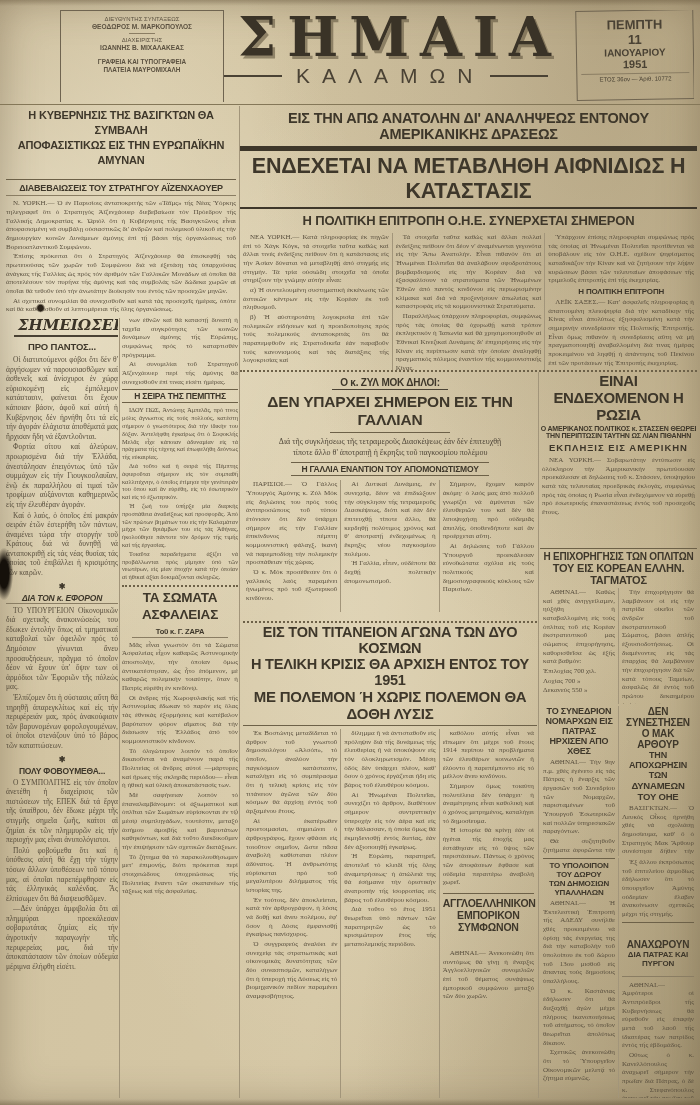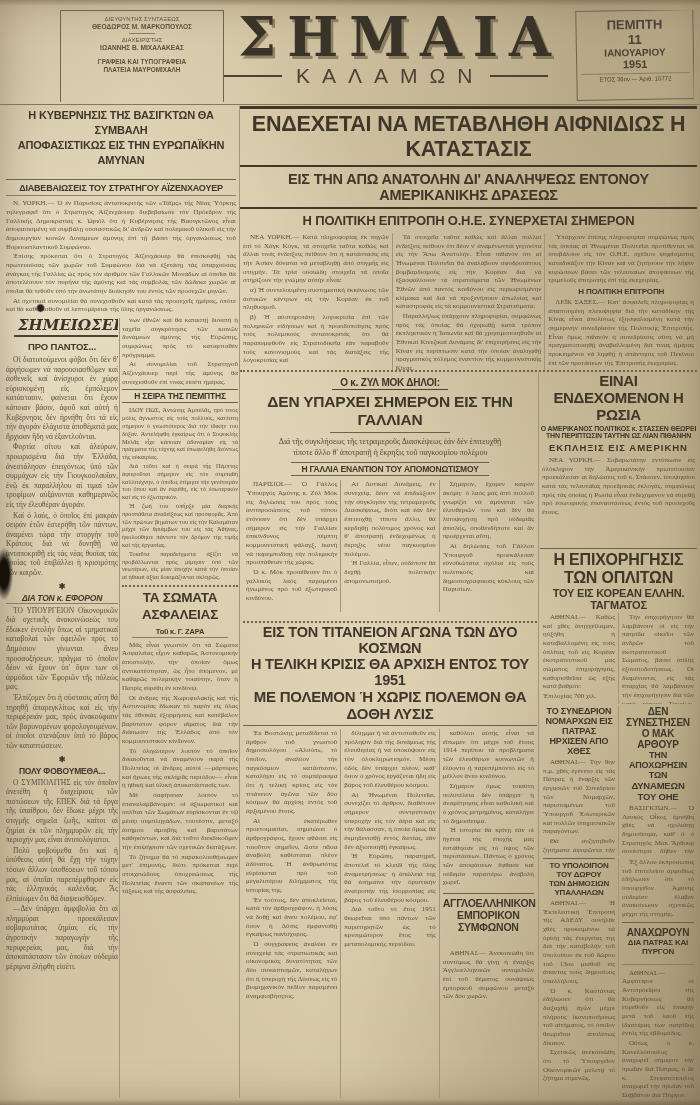--- a/index.html
+++ b/index.html
@@ -71,22 +71,22 @@
     <div class="hl" style="font-size:11px;line-height:1.35;border-bottom:1.5px solid #6d6148;padding-bottom:12px;">ΑΠΟΦΑΣΙΣΤΙΚΩΣ ΕΙΣ ΤΗΝ ΕΥΡΩΠΑΪΚΗΝ ΑΜΥΝΑΝ</div>
     <div class="hl" style="font-size:9px;padding:3px 0 2px;border-bottom:1px solid #8a7d63;margin-bottom:3px;">ΔΙΑΒΕΒΑΙΩΣΕΙΣ ΤΟΥ ΣΤΡΑΤΗΓΟΥ ΑΪΖΕΝΧΑΟΥΕΡ</div>
     <div>
         <p class="bp">Ν. ΥΟΡΚΗ.— Ὁ ἐν Παρισίοις ἀνταποκριτής τῶν «Τάϊμς» τῆς Νέας Ὑόρκης τηλεγραφεῖ ὅτι ὁ Στρατηγός Ἀϊζενχάουερ διεβεβαίωσε τόν Πρόεδρον τῆς Γαλλικῆς Δημοκρατίας κ. Ὠριόλ ὅτι ἡ Κυβέρνησις τῆς Βασιγκτῶνος εἶναι ἀποφασισμένη νά συμβάλῃ οὐσιαστικῶς δι' ἀνδρῶν καί πολεμικοῦ ὑλικοῦ εἰς τήν δημιουργίαν κοινῶν Δυνάμεων ἀμύνης ἐπί τῇ βάσει τῆς ὀργανώσεως τοῦ Βορειοατλαντικοῦ Συμφώνου.</p>
         <p class="bp">Ἐπίσης πρόκειται ὅτι ὁ Στρατηγός Ἀϊζενχάουερ θά ἐπισκεφθῇ τάς πρωτευούσας τῶν χωρῶν τοῦ Συμφώνου διά νά ἐξετάσῃ τάς ὑπαρχούσας ἀνάγκας τῆς Γαλλίας ὡς πρός τόν ἀριθμόν τῶν Γαλλικῶν Μονάδων αἱ ὁποῖαι θά ἀποτελέσουν τόν πυρῆνα τῆς ἀμύνης καί τάς συμβολάς τῶν δώδεκα χωρῶν αἱ ὁποῖαι θά τεθοῦν ὑπό τήν ἀνωτάτην διοίκησίν του ἐντός τῶν προσεχῶν μηνῶν.</p>
         <p class="bp">Αἱ σχετικαί συνομιλίαι θά συνεχισθοῦν καί κατά τάς προσεχεῖς ἡμέρας, ὁπότε καί θά καθορισθοῦν αἱ λεπτομέρειαι τῆς ὅλης ὀργανώσεως.</p>
       </div>
   </div>
 
   <div class="blk" style="left:240px;top:106px;width:457px;height:264px;">
+    <div class="hl" style="font-size:14.5px;border-bottom:2.5px solid #3e372a;padding:4px 0;">ΕΙΣ ΤΗΝ ΑΠΩ ΑΝΑΤΟΛΗΝ ΔΙ' ΑΝΑΛΗΨΕΩΣ ΕΝΤΟΝΟΥ ΑΜΕΡΙΚΑΝΙΚΗΣ ΔΡΑΣΕΩΣ</div>
     <div class="hl" style="font-size:21.5px;border-top:3px solid #3e372a;border-bottom:2px solid #3e372a;padding:3px 0;">ΕΝΔΕΧΕΤΑΙ ΝΑ ΜΕΤΑΒΛΗΘΗ ΑΙΦΝΙΔΙΩΣ Η ΚΑΤΑΣΤΑΣΙΣ</div>
-    <div class="hl" style="font-size:14.5px;border-bottom:2.5px solid #3e372a;padding:4px 0;">ΕΙΣ ΤΗΝ ΑΠΩ ΑΝΑΤΟΛΗΝ ΔΙ' ΑΝΑΛΗΨΕΩΣ ΕΝΤΟΝΟΥ ΑΜΕΡΙΚΑΝΙΚΗΣ ΔΡΑΣΕΩΣ</div>
     <div class="hl" style="font-size:13px;margin:4px 0 5px;">Η ΠΟΛΙΤΙΚΗ ΕΠΙΤΡΟΠΗ Ο.Η.Ε. ΣΥΝΕΡΧΕΤΑΙ ΣΗΜΕΡΟΝ</div>
     <div class="cols" style="height:148px;">
       <div class="col">
           <p class="bp">ΝΕΑ ΥΟΡΚΗ.— Κατά πληροφορίας ἐκ πηγῶν ἐπί τό Χάγκ Κόγκ, τά στοιχεῖα ταῦτα καθώς καί ἄλλαι τινές ἐνδείξεις πείθουν ὅτι ἡ κατάστασις εἰς τήν Ἀσίαν δύναται νά μεταβληθῇ ἀπό στιγμῆς εἰς στιγμήν. Τά τρία οὐσιώδη στοιχεῖα τά ὁποῖα στηρίζουν τήν γνώμην αὐτήν εἶναι:</p>
           <p class="bp">α) Ἡ συντελουμένη συστηματική ἐκκένωσις τῶν ἀστικῶν κέντρων εἰς τήν Κορέαν ἐκ τοῦ πληθυσμοῦ.</p>
           <p class="bp">β) Ἡ αὐστηροτάτη λογοκρισία ἐπί τῶν πολεμικῶν εἰδήσεων καί ἡ προειδοποίησις πρός τούς πολεμικούς ἀνταποκριτάς ὅτι θά παραπεμφθοῦν εἰς Στρατοδικεῖα ἐάν παραβοῦν τούς κανονισμούς καί τάς διατάξεις τῆς λογοκρισίας καί</p>
         </div>
       <div class="col">
           <p class="bp">Τά στοιχεῖα ταῦτα καθώς καί ἄλλαι πολλαί ἐνδείξεις πείθουν ὅτι δέον ν' ἀναμένωνται γεγονότα εἰς τήν Ἄπω Ἀνατολήν. Εἶναι πιθανόν ὅτι αἱ Ἡνωμέναι Πολιτεῖαι θά ἀναλάβουν σφοδροτάτους βομβαρδισμούς εἰς τήν Κορέαν διά νά ἐξασφαλίσουν τά στρατεύματα τῶν Ἡνωμένων Ἐθνῶν ἀπό παντός κινδύνου εἰς περιωρισμένην κλίμακα καί διά νά προξενήσουν ἀπωλείας καί καταστροφάς εἰς τά κομμουνιστικά Στρατεύματα.</p>
           <p class="bp">Παραλλήλως ὑπάρχουν πληροφορίαι, συμφώνως πρός τάς ὁποίας θά ὀχυρωθῇ κατά τρόπον ἐκπληκτικόν ἡ Ἰαπωνία καί θά χρησιμοποιηθοῦν αἱ Ἐθνικαί Κινεζικαί Δυνάμεις δι' ἐπιχειρήσεις εἰς τήν Κίναν εἰς περίπτωσιν κατά τήν ὁποίαν ἀναληφθῇ πραγματικός πόλεμος ἐναντίον τῆς κομμουνιστικῆς Κίνας.</p>
@@ -222,21 +222,21 @@
     <div class="hl" style="font-size:7px;font-weight:bold;margin-top:2px;">Ο ΑΜΕΡΙΚΑΝΟΣ ΠΟΛΙΤΙΚΟΣ κ. ΣΤΑΣΣΕΝ ΘΕΩΡΕΙ</div>
     <div class="hl" style="font-size:7px;font-weight:bold;">ΤΗΝ ΠΕΡΙΠΤΩΣΙΝ ΤΑΥΤΗΝ ΩΣ ΛΙΑΝ ΠΙΘΑΝΗΝ</div>
     <div class="hl" style="font-size:9.5px;letter-spacing:1px;margin:3px 0;">ΕΚΠΛΗΞΙΣ ΕΙΣ ΑΜΕΡΙΚΗΝ</div>
     <div style="padding:0 2px;">
         <p class="bp">ΝΕΑ ΥΟΡΚΗ.— Σοβαρωτάτην ἐντύπωσιν εἰς ὁλόκληρον τήν Ἀμερικανικήν πρωτεύουσαν προεκάλεσαν αἱ δηλώσεις τοῦ κ. Στάσσεν, ὑποψηφίου κατά τάς τελευταίας προεδρικάς ἐκλογάς, συμφώνως πρός τάς ὁποίας ἡ Ρωσία εἶναι ἐνδεχόμενον νά εὑρεθῇ πρό ἐσωτερικῆς ἐπαναστάσεως ἐντός τοῦ προσεχοῦς ἔτους.</p>
       </div>
   </div>
 
   <div class="blk" style="left:540px;top:548px;width:157px;height:156px;">
     <div style="border-top:1.5px solid #6d6148;margin-bottom:2px;"></div>
-    <div class="hl" style="font-size:16px;">Η ΕΠΙΧΟΡΗΓΗΣΙΣ ΤΩΝ ΟΠΛΙΤΩΝ</div>
+    <div class="hl" style="font-size:10px;">Η ΕΠΙΧΟΡΗΓΗΣΙΣ ΤΩΝ ΟΠΛΙΤΩΝ</div>
     <div class="hl" style="font-size:11px;margin-bottom:2px;">ΤΟΥ ΕΙΣ ΚΟΡΕΑΝ ΕΛΛΗΝ. ΤΑΓΜΑΤΟΣ</div>
     <div class="cols" style="height:118px;">
       <div class="col">
         <div>
             <p class="bp">ΑΘΗΝΑΙ.— Καθώς καί χθές ἀνηγγείλαμεν, ηὐξήθη ἡ καταβαλλομένη εἰς τούς ὁπλίτας τοῦ εἰς Κορέαν ἐκστρατευτικοῦ μας σώματος ἐπιχορήγησις, καθορισθεῖσα ὡς ἑξῆς κατά βαθμόν:</p>
           </div>
         <div>
             <p class="bp first">Ἐπιλοχίας  700 χιλ.</p>
             <p class="bp first">Λοχίας  700  »</p>
             <p class="bp first">Δεκανεύς  550  »</p>
@@ -277,21 +277,21 @@
       <div>
           <p class="bp">ΑΘΗΝΑΙ.— Ἡ Ἐκτελεστική Ἐπιτροπή τῆς ΑΔΕΔΥ συνῆλθε χθές προκειμένου νά ὁρίσῃ τάς ἐνεργείας της διά τήν καταβολήν τοῦ ὑπολοίπου ἐκ τοῦ δώρου τοῦ 13ου μισθοῦ εἰς ἅπαντας τούς δημοσίους ὑπαλλήλους.</p>
           <p class="bp">Ὁ κ. Καστάνιας ἐδήλωσεν ὅτι θά διεξαχθῇ ἀγών μέχρι πλήρους ἱκανοποιήσεως τοῦ αἰτήματος, τό ὁποῖον θεωρεῖται ἀπολύτως δίκαιον.</p>
           <p class="bp">Σχετικῶς ἀνεκοινώθη ὅτι τό Ὑπουργεῖον Οἰκονομικῶν μελετᾷ τό ζήτημα εὐμενῶς.</p>
         </div>
     </div>
     <div class="col">
       <div>
           <p class="bp">Ἐξ ἄλλου ἐκπρόσωπος τοῦ ἐπιτελείου ἁρμοδίως ἐδήλωσεν ὅτι τό ὑπουργεῖον Ἀμύνης οὐδεμίαν ἔλαβεν ἀνακοίνωσιν σχετικῶς μέχρι τῆς στιγμῆς.</p>
         </div>
-      <div class="hl" style="font-size:10px;border-top:1px solid #6d6148;margin-top:3px;padding-top:4px;">ΑΝΑΧΩΡΟΥΝ</div>
+      <div class="hl" style="font-size:10px;border-top:1px solid #6d6148;margin-top:3px;padding-top:16px;">ΑΝΑΧΩΡΟΥΝ</div>
       <div class="hl" style="font-size:8px;border-bottom:1px solid #8a7d63;padding-bottom:8px;margin-bottom:4px;">ΔΙΑ ΠΑΤΡΑΣ ΚΑΙ ΠΥΡΓΟΝ</div>
       <div>
           <p class="bp">ΑΘΗΝΑΙ.— Ἀμφότεροι οἱ Ἀντιπρόεδροι τῆς Κυβερνήσεως θά εὑρεθοῦν εἰς ἐπαφήν μετά τοῦ λαοῦ τῆς ἰδιαιτέρας των πατρίδος ἐντός τῆς ἑβδομάδος.</p>
           <p class="bp">Οὕτως ὁ κ. Κανελλόπουλος ἀναχωρεῖ σήμερον τήν πρωΐαν διά Πάτρας, ὁ δέ κ. Στεφανόπουλος ἀναχωρεῖ τήν πρωΐαν τοῦ Σαββάτου διά Πύργον.</p>
         </div>
     </div>
   </div>
 
   <div class="vr" style="left:119px;top:318px;height:780px;"></div>
   <div class="vr" style="left:239px;top:106px;height:992px;"></div>

